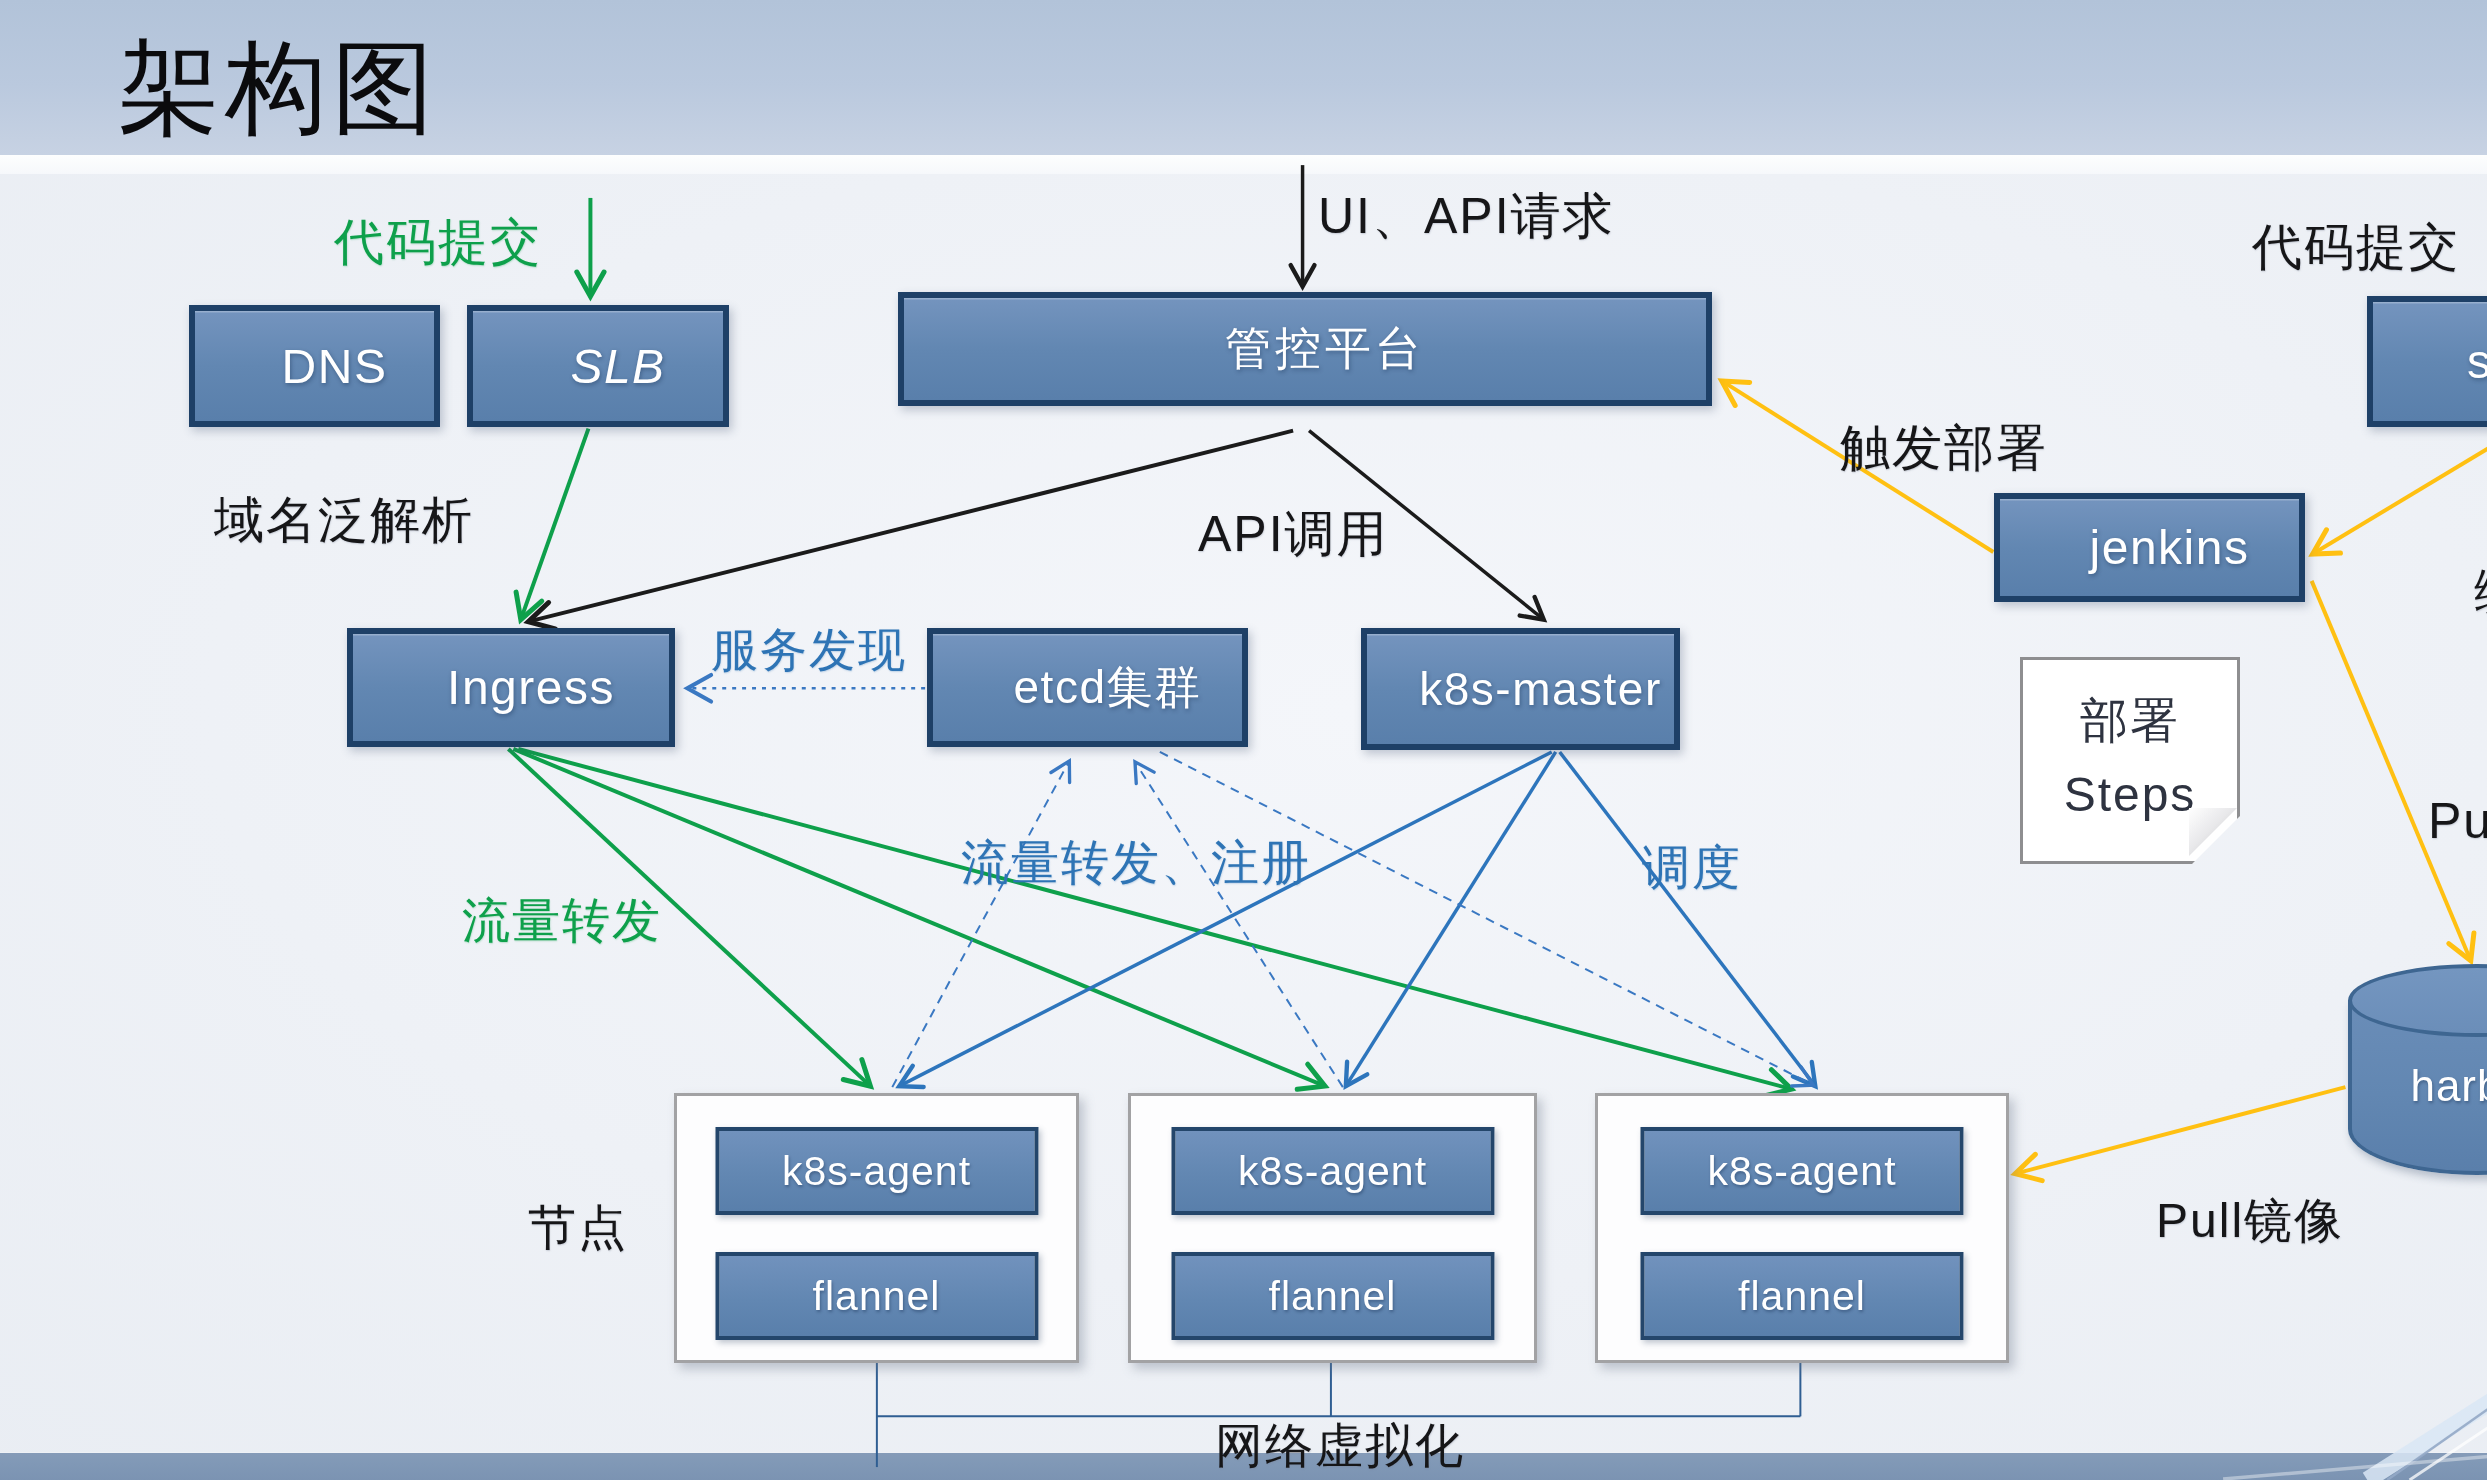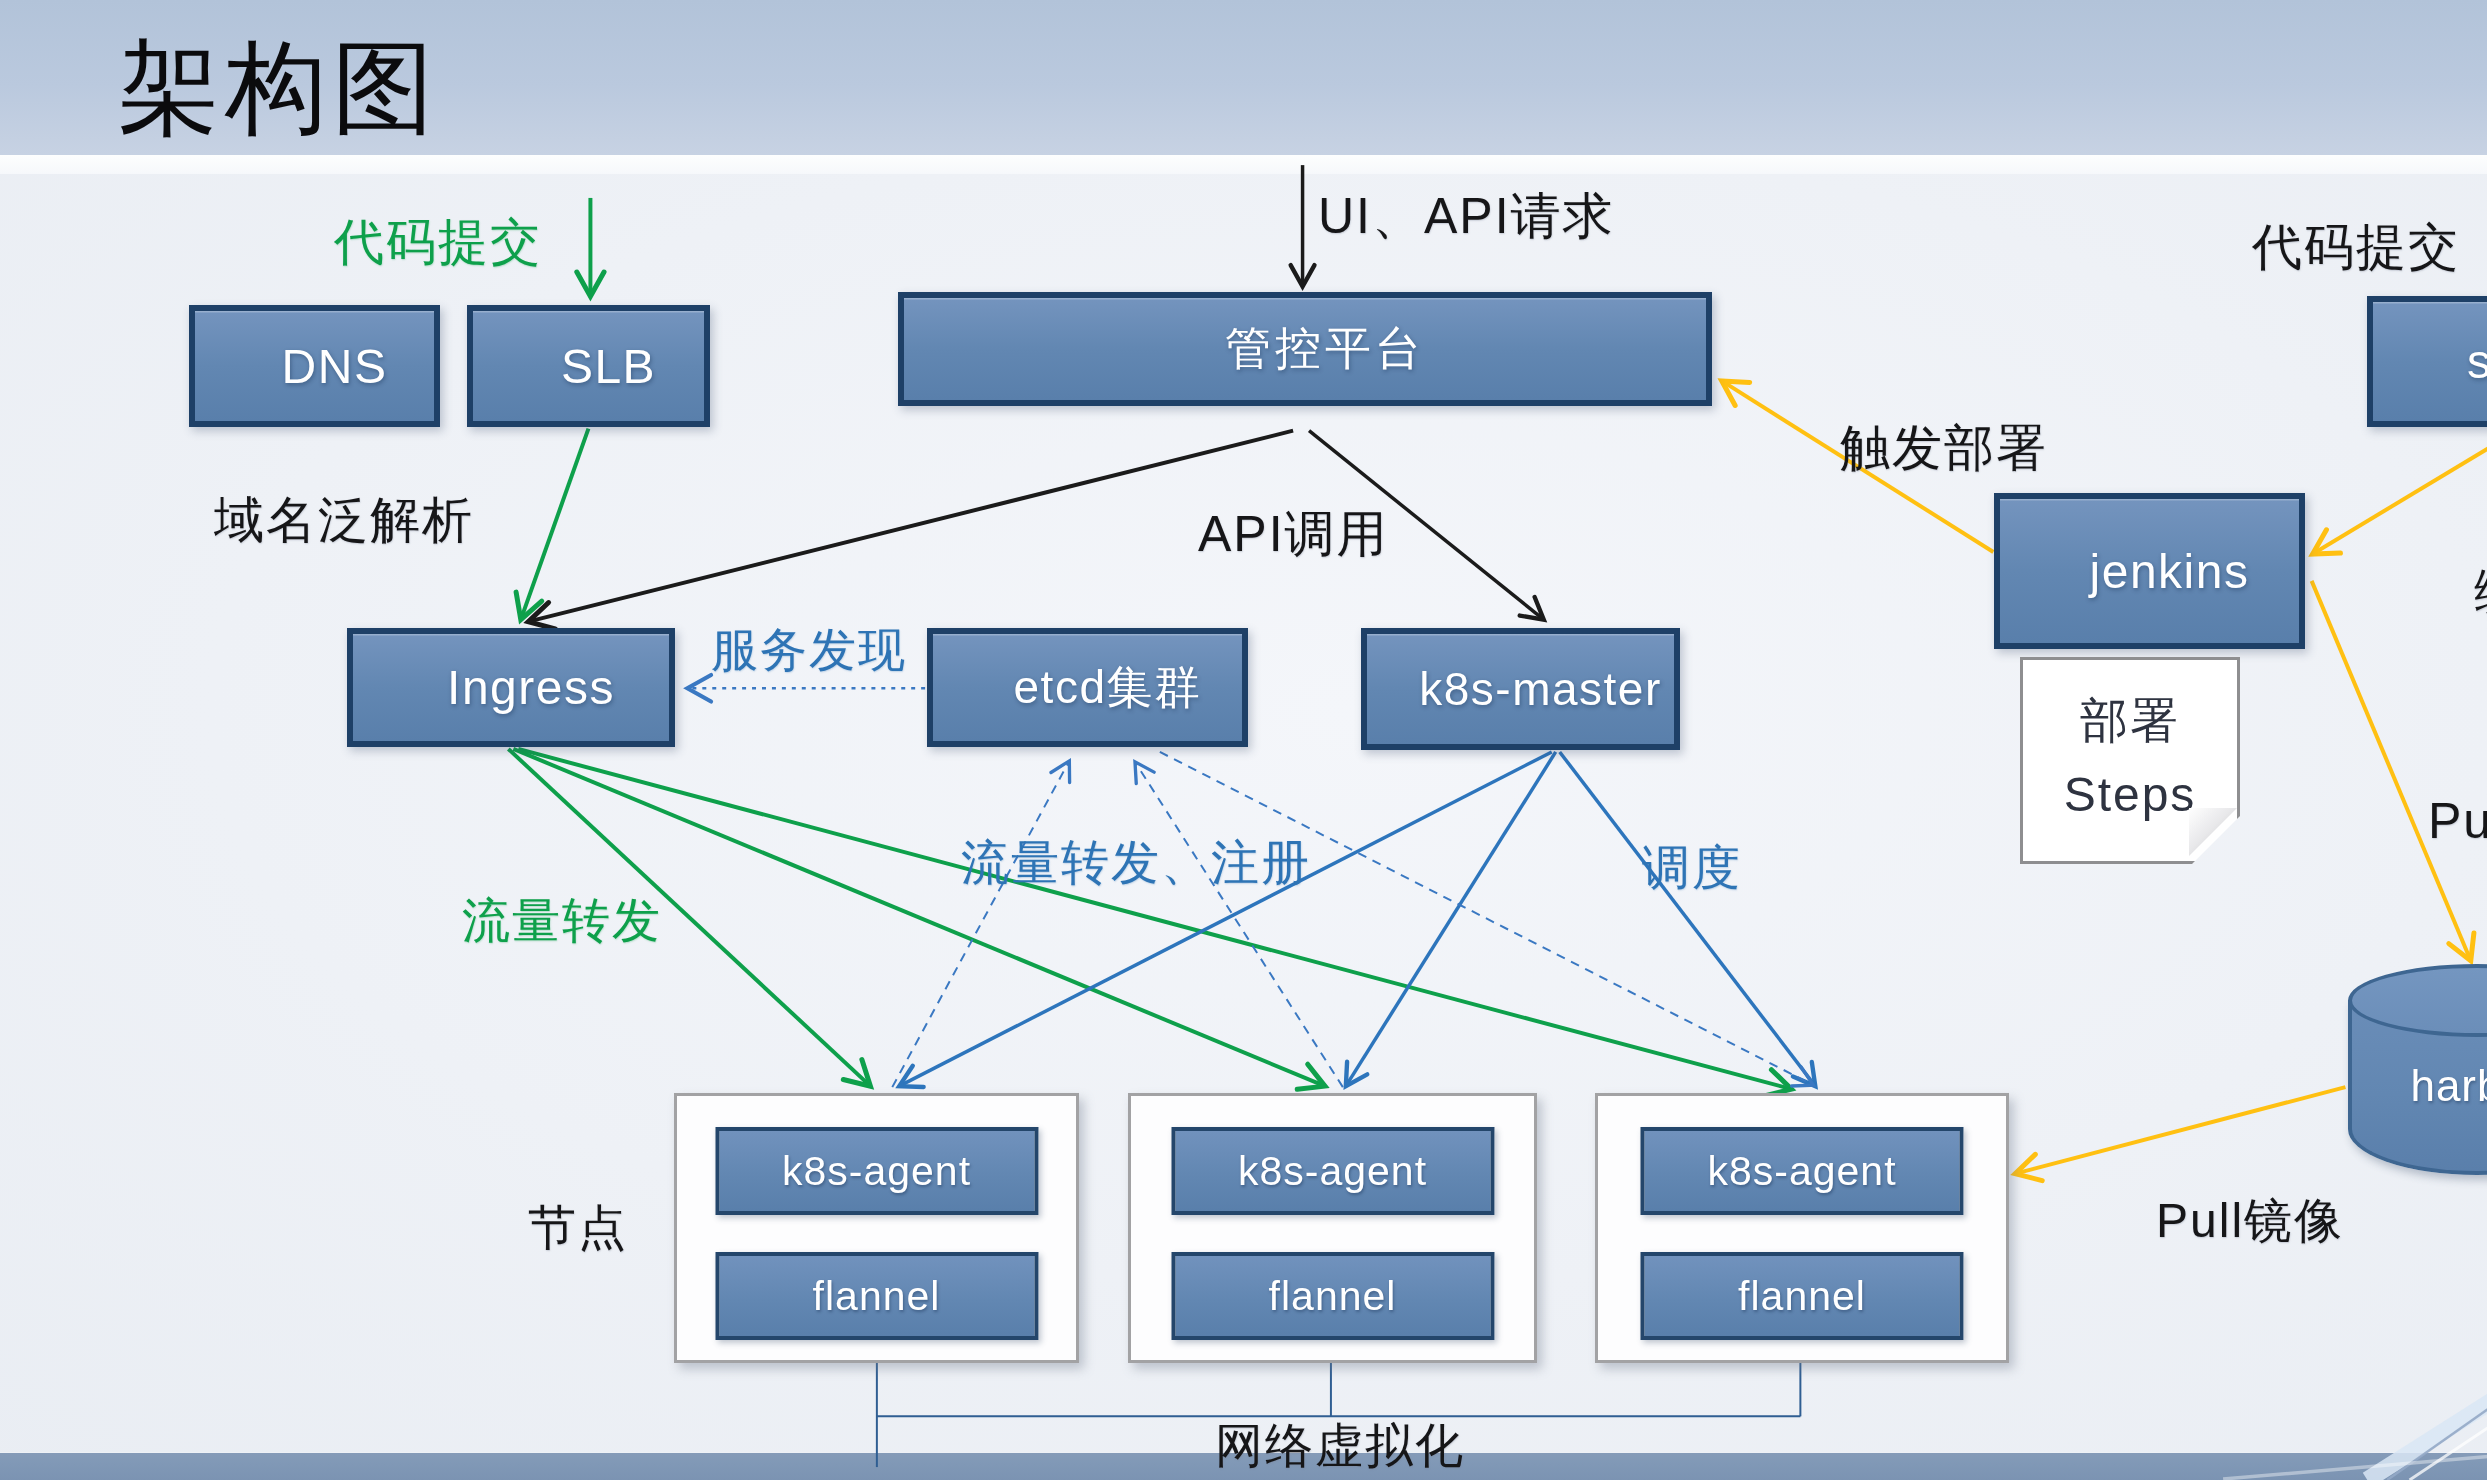--- a/index.html
+++ b/index.html
@@ -180,30 +180,30 @@
 
     <path d="M1763,2692 L1763,2950" stroke="#2f5e92" stroke-width="4" fill="none"></path>
     <path d="M2676,2692 L2676,2848" stroke="#2f5e92" stroke-width="4" fill="none"></path>
     <path d="M3620,2692 L3620,2848" stroke="#2f5e92" stroke-width="4" fill="none"></path>
     <path d="M1763,2848 L3620,2848" stroke="#2f5e92" stroke-width="4" fill="none"></path>
   </svg>
 
   <div class="box" style="left:189px;top:305px;width:251px;height:122px;">
     <span>DNS</span>
   </div>
-  <div class="box" style="left:467px;top:305px;width:243px;height:122px;">
+  <div class="box" style="left:467px;top:305px;width:262px;height:122px;font-style:italic;">
     <span>SLB</span>
   </div>
   <div class="box cjk" style="left:898px;top:292px;width:814px;height:114px;font-size:46px;">
     <span>管控平台</span>
   </div>
   <div class="box" style="left:2367px;top:296px;width:309px;height:131px;">
     <span>svn/git</span>
   </div>
-  <div class="box" style="left:1994px;top:493px;width:311px;height:156px;">
+  <div class="box" style="left:1994px;top:493px;width:311px;height:109px;">
     <span>jenkins</span>
   </div>
   <div class="box" style="left:347px;top:628px;width:328px;height:119px;">
     <span>Ingress</span>
   </div>
   <div class="box" style="left:927px;top:628px;width:321px;height:119px;font-size:46px;">
     <span>etcd集群</span>
   </div>
   <div class="box" style="left:1361px;top:628px;width:319px;height:122px;font-size:46px;">
     <span>k8s-master</span>

